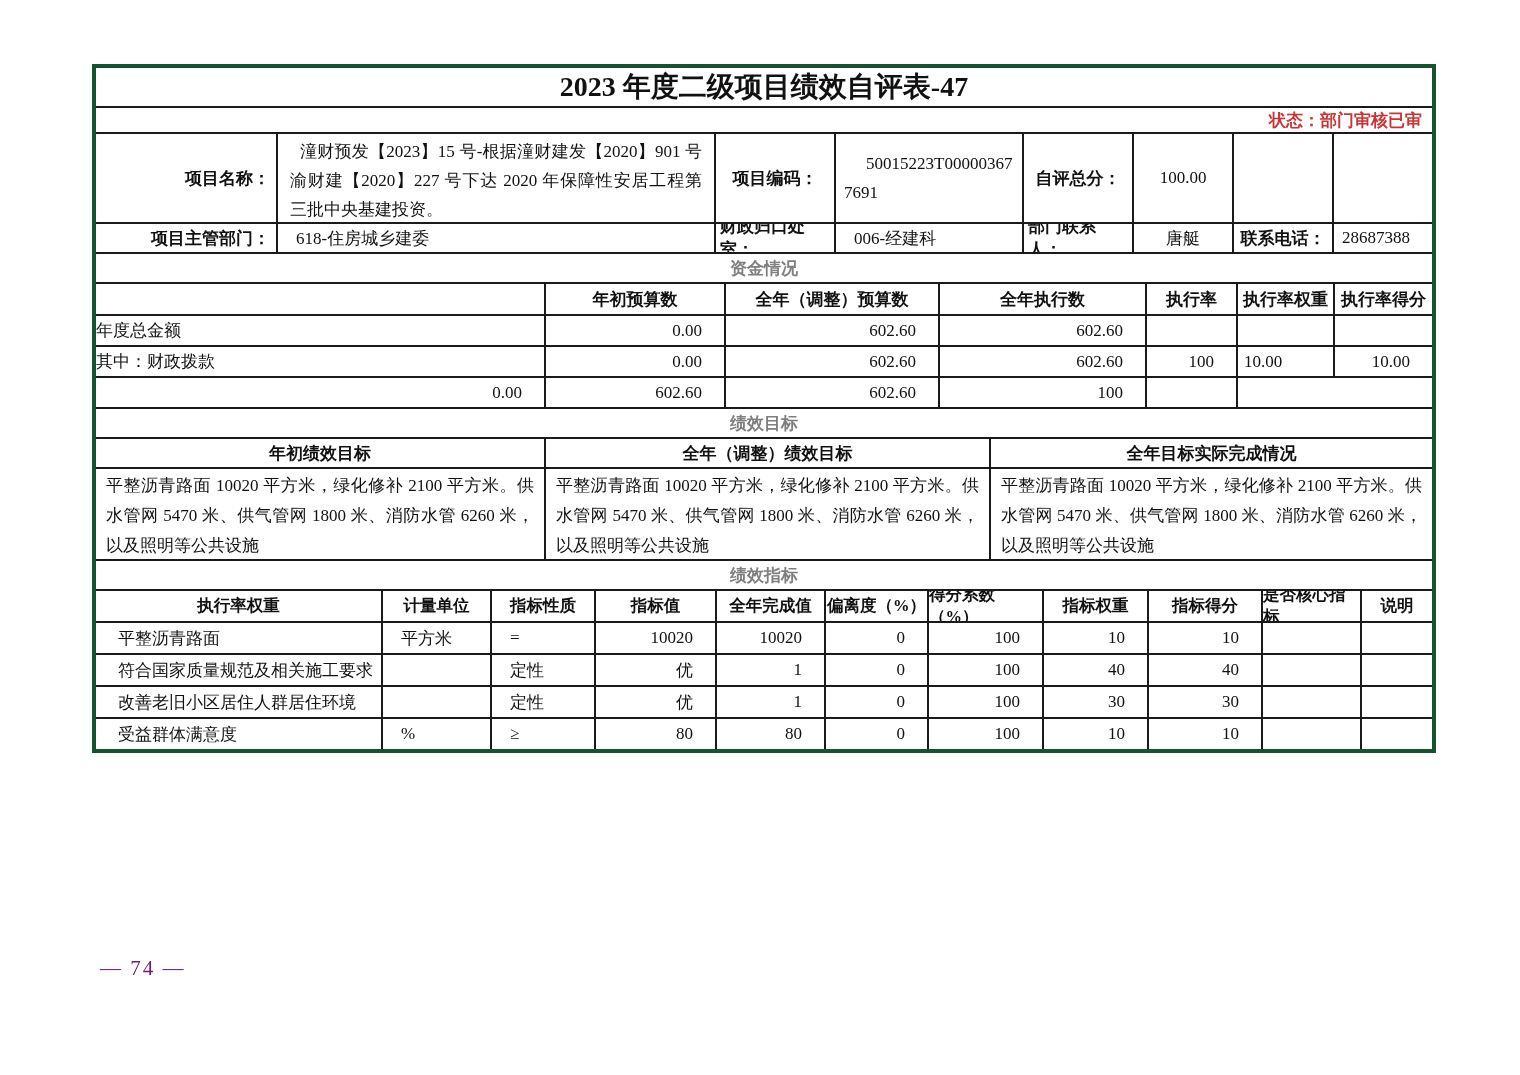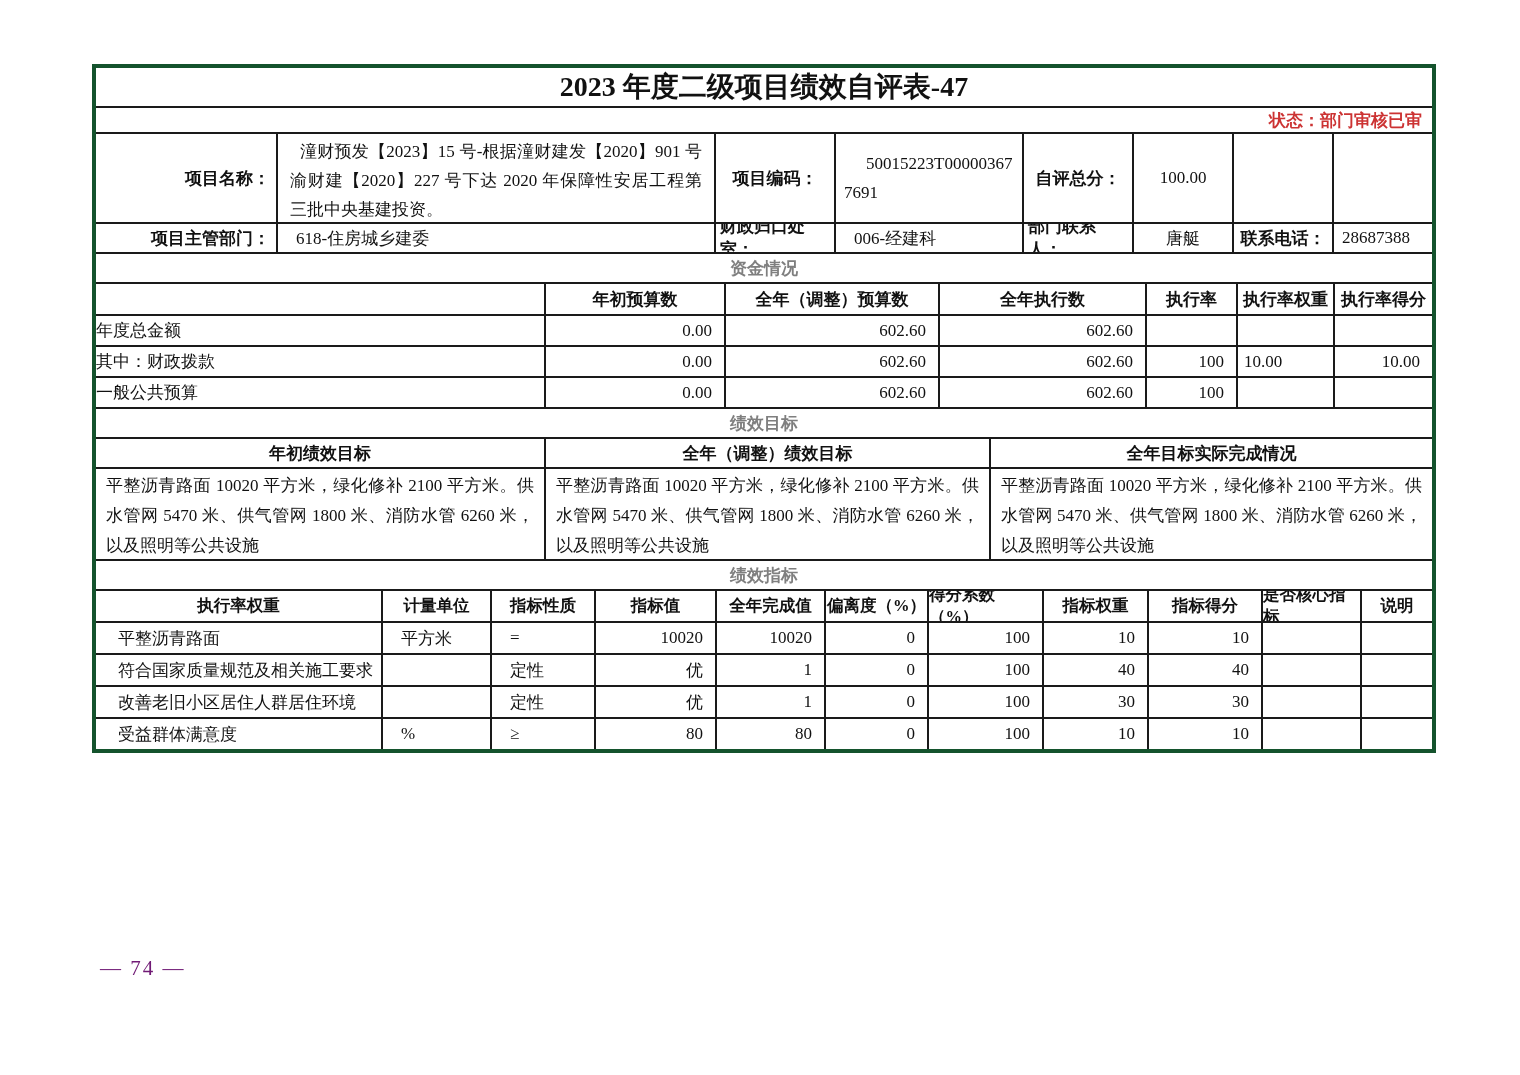--- a/index.html
+++ b/index.html
@@ -38,21 +38,21 @@
   .wraptext .inner { display:block; width:100%; text-indent:10px; }
   .codecell { display:flex; align-items:center; padding:0 8px; }
   .codecell .inner { display:block; width:100%; word-break:break-all; line-height:29px; text-indent:22px; }
 
   
   .r-fund { grid-template-columns:448px 180px 214px 207px 91px 97px 99px; }
   .r-fhead { height:30px; }
   .r-frow { height:29px; }
   .hd { justify-content:center; font-weight:bold; }
   .rowlab { justify-content:flex-start; }
-  .num { justify-content:flex-end; padding-right:12px; }
+  .num { justify-content:flex-end; padding-right:22px; }
   .num-l { justify-content:flex-start; padding-left:6px; }
 
   
   .r-goals { grid-template-columns:448px 445px 443px; }
   .r-ghead { height:28px; }
   .r-gbody { height:90px; }
   .goaltext { display:block; padding:2px 10px; line-height:30px; text-align:justify; }
   .goaltext .inner { display:block; width:100%; }
 
   
@@ -126,21 +126,20 @@
       <div class="c rowlab">其中：财政拨款</div>
       <div class="c num">0.00</div>
       <div class="c num">602.60</div>
       <div class="c num">602.60</div>
       <div class="c num">100</div>
       <div class="c num-l">10.00</div>
       <div class="c num">10.00</div>
     </div>
 
     <div class="row r-fund r-frow">
-      <div class="c rowlab">一般公共预算</div>
       <div class="c num">0.00</div>
       <div class="c num">602.60</div>
       <div class="c num">602.60</div>
       <div class="c num">100</div>
       <div class="c num"></div>
       <div class="c num"></div>
     </div>
 
     <div class="bar">绩效目标</div>
 

